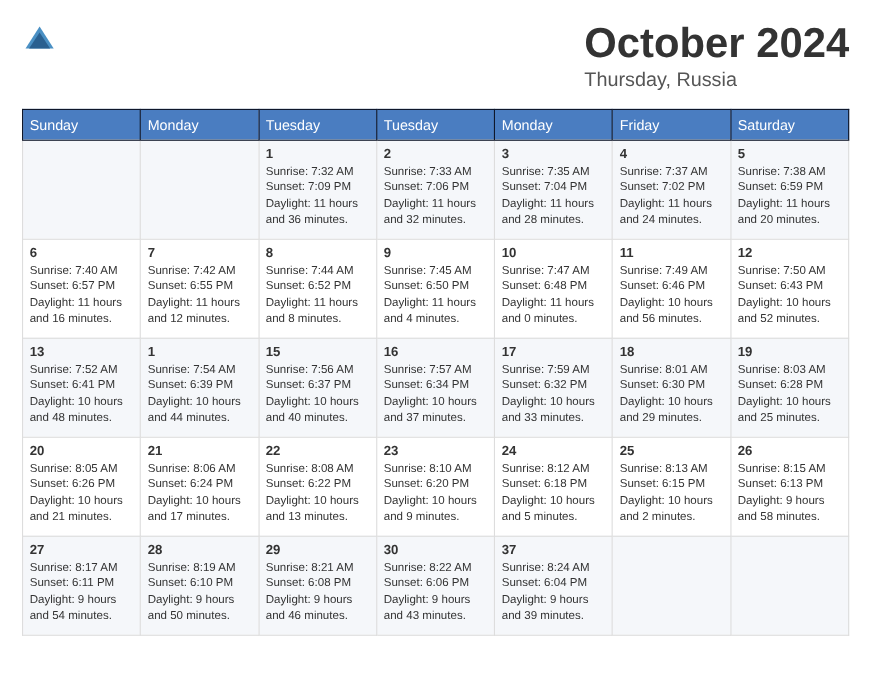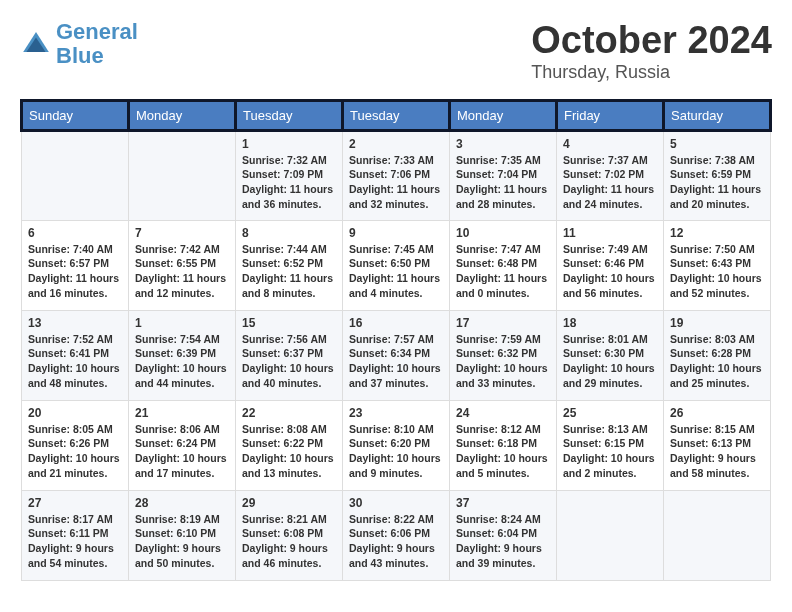--- a/index.html
+++ b/index.html
@@ -54,21 +54,21 @@
     }
     thead tr {
       background-color: #4a7dc1;
       color: white;
     }
     thead th {
       padding: 6px 6px;
       text-align: left;
       font-size: 13px;
       font-weight: normal;
-      border: 3px solid #0f172a;
+      border: 1px solid #0f172a;
     }
     tbody tr {
       vertical-align: top;
     }
     tbody td {
       border: 1px solid #ddd;
       padding: 5px 6px;
       min-height: 80px;
       height: 90px;
       vertical-align: top;
@@ -83,36 +83,31 @@
     .day-num {
       font-weight: bold;
       font-size: 12px;
       display: block;
       margin-bottom: 2px;
     }
     .day-info {
       font-size: 10.5px;
       color: #333;
       line-height: 1.4;
-      font-weight: bold;
     }
   </style>
 </head>
 <body>
 
 <div class="header">
   <div class="logo">
     <svg class="logo-icon" viewBox="0 0 40 40">
       <polygon points="20,5 36,30 4,30" fill="#4a90c4"></polygon>
       <polygon points="20,12 32,30 8,30" fill="#2a6090"></polygon>
     </svg>
-    <div class="logo-text">
-      <div><span>General</span></div>
-      <div><span style="color:#4a90c4">Blue</span></div>
-    </div>
   </div>
   <div class="title-block">
     <div class="month-title">October 2024</div>
     <div class="location">Thursday, Russia</div>
   </div>
 </div>
 
 <table>
   <thead>
     <tr>

